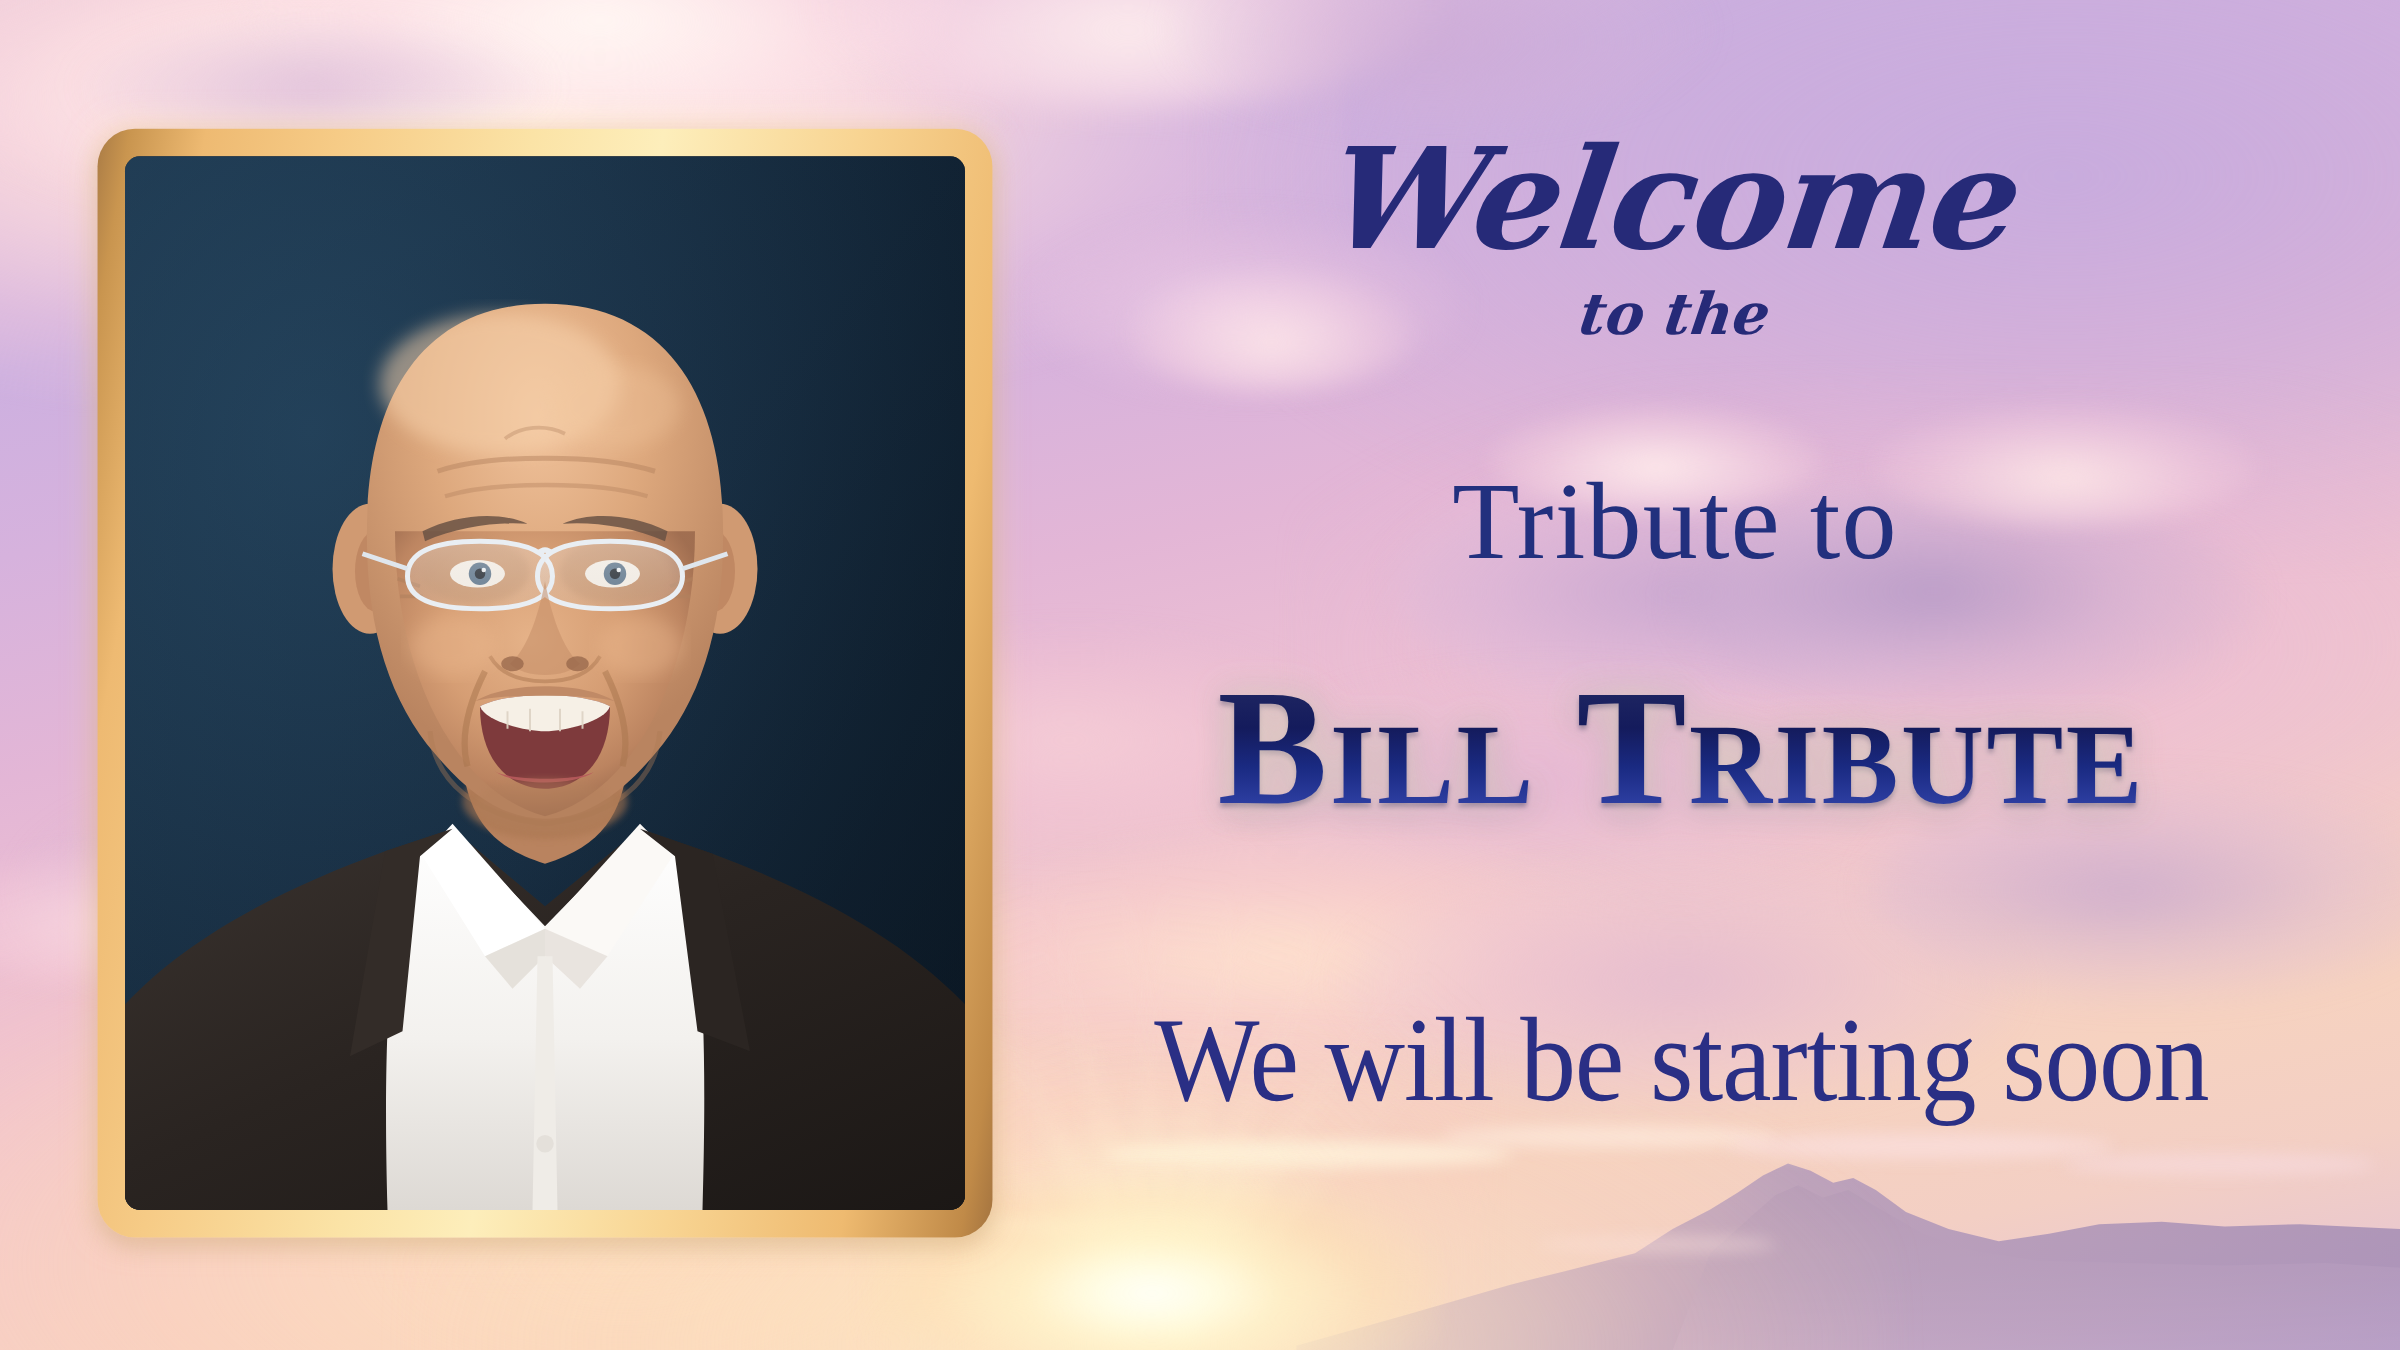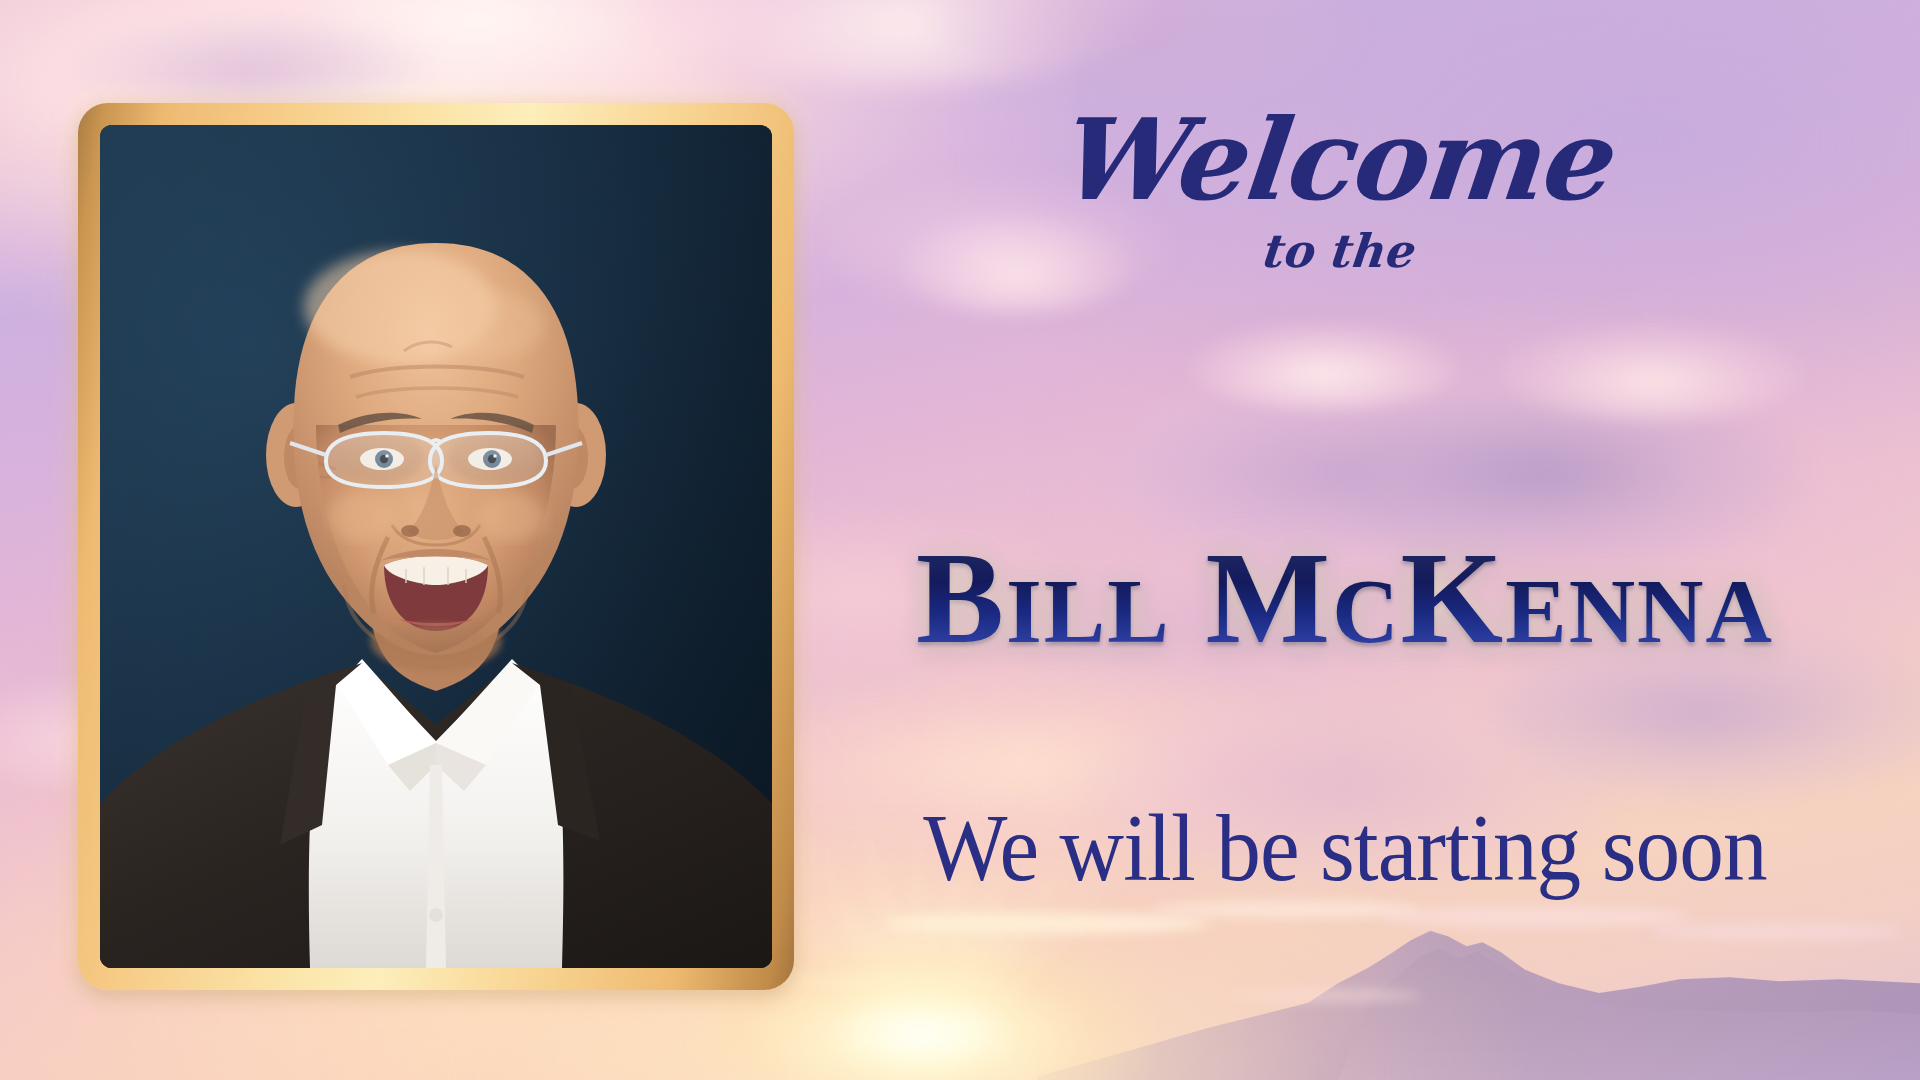--- a/index.html
+++ b/index.html
@@ -481,17 +481,18 @@
 
           <rect x="0" y="0" width="672" height="843" fill="none"></rect>
         </svg>
       </div>
     </div>
   </div>
 
   <div class="text-col">
     <div class="welcome">Welcome</div>
     <div class="to-the">to the</div>
-    <div class="name">Bill McKenna</div>
+    <div class="tribute">Tribute to</div>
+    <div class="name">Bill Tribute</div>
     <div class="starting">We will be starting soon</div>
   </div>
 
 </div>
 
 </body></html>

